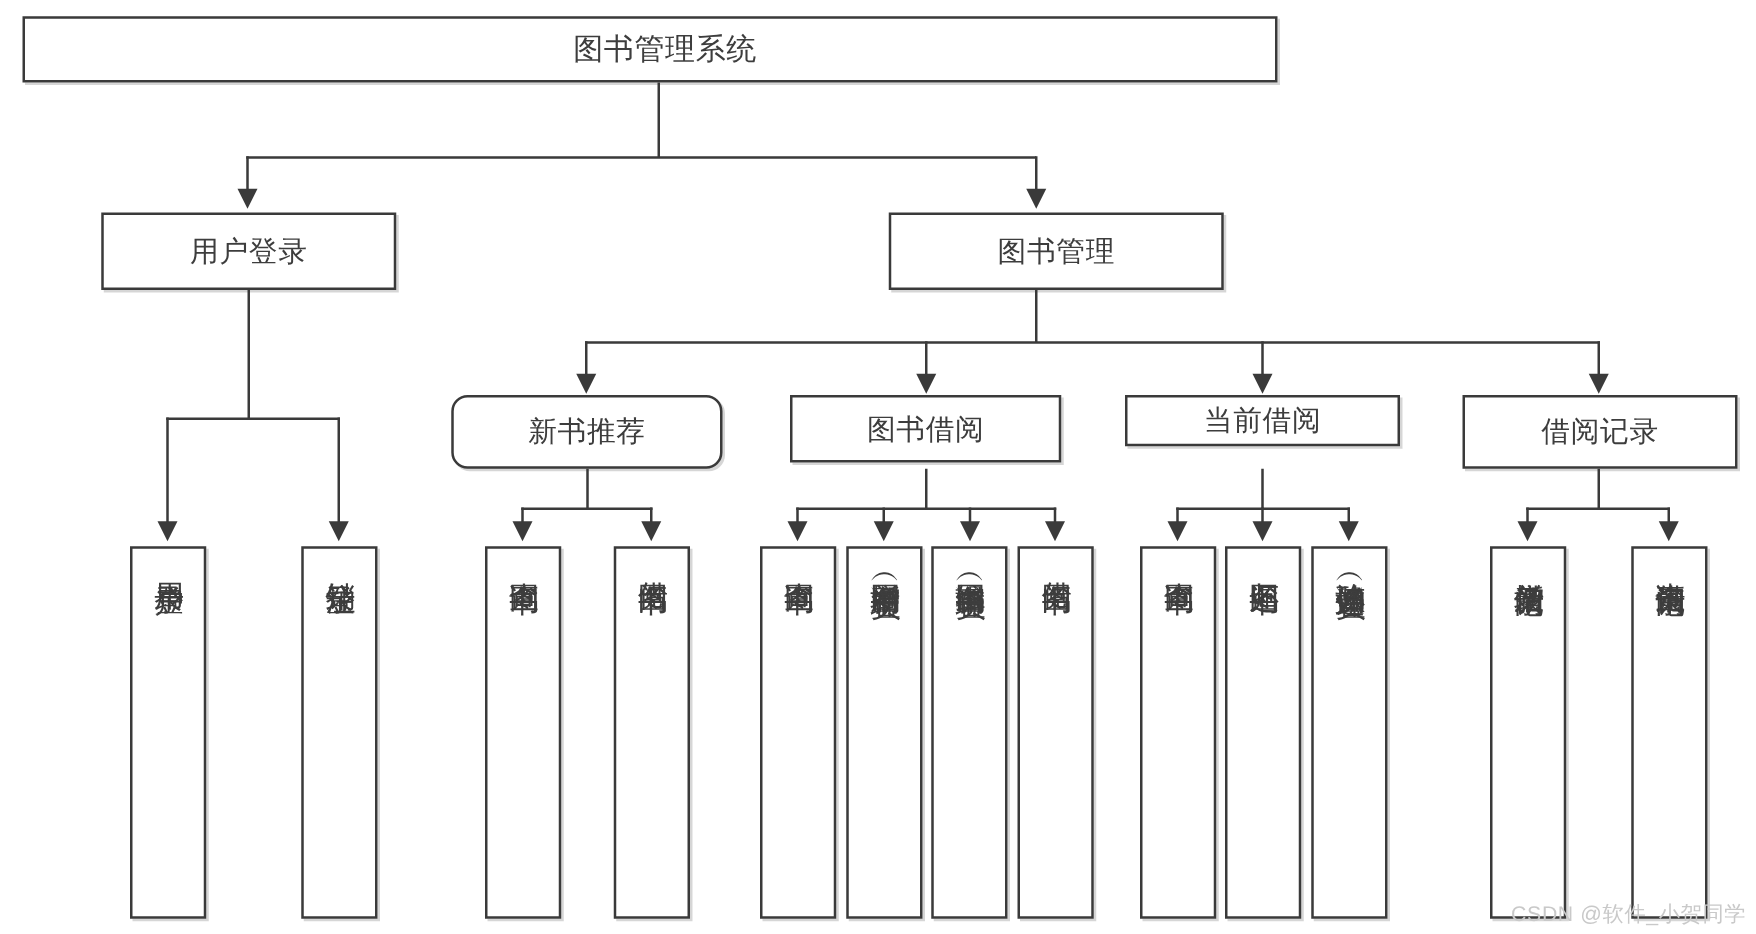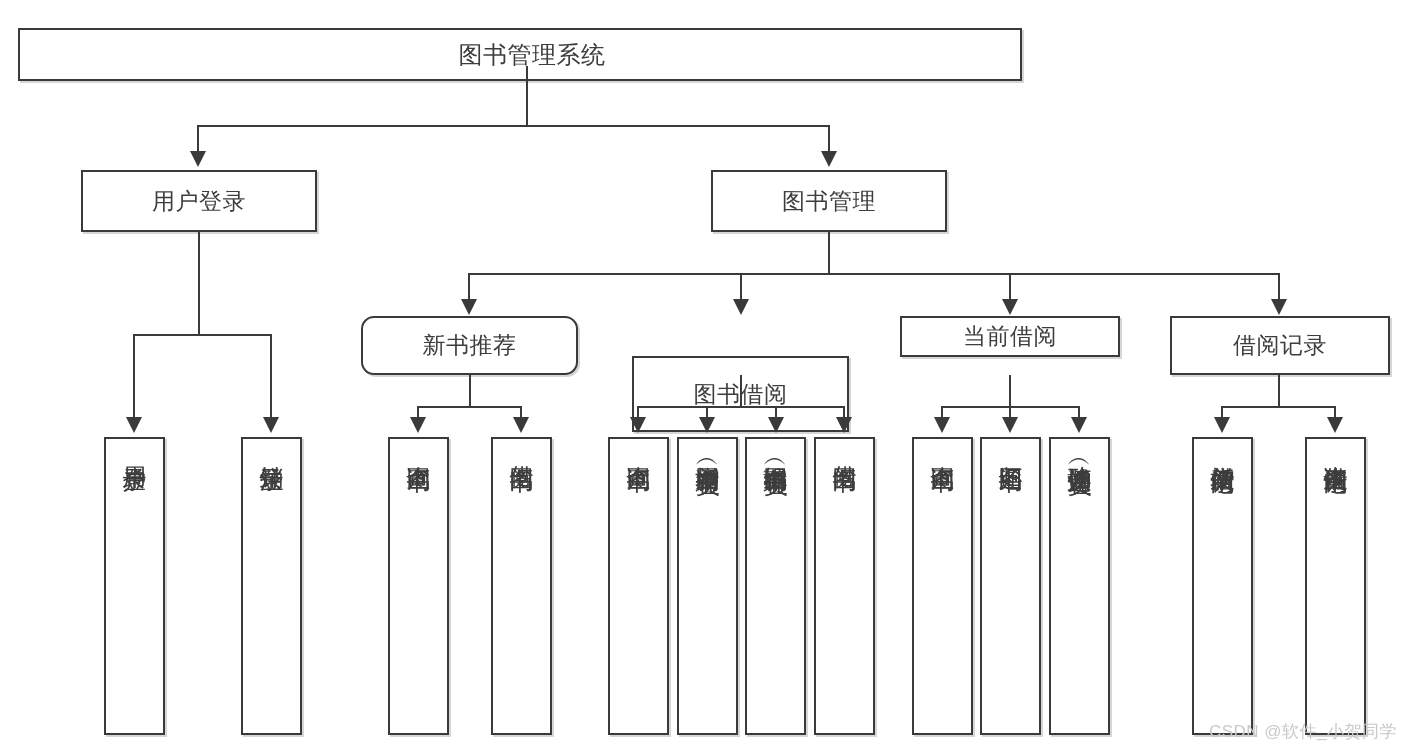--- a/index.html
+++ b/index.html
@@ -80,38 +80,38 @@
     color: #c9c9c9;
     white-space: nowrap;
     letter-spacing: 0.5px;
   }
 </style>
 </head>
 <body>
 
 <div id="canvas">
 
-  <div class="node root h shadowed" style="left:18px; top:28px; width:1004px; height:53px;padding-left:24px;">
+  <div class="node root h shadowed" style="left:18px; top:13px; width:1004px; height:53px;padding-left:24px;">
     <span class="label">图书管理系统</span>
   </div>
 
   <div class="edge v" style="left:526px; top:66px; width:2px; height:60px;"></div>
 
   <div class="edge h" style="left:197px; top:125px; width:632px; height:2px;"></div>
 
   <div class="edge v" style="left:197px; top:125px; width:2px; height:27px;"></div>
   <div class="arrow" style="left:190px; top:151px;"></div>
 
   <div class="edge v" style="left:828px; top:125px; width:2px; height:27px;"></div>
   <div class="arrow" style="left:821px; top:151px;"></div>
 
   <div class="node h shadowed" style="left:81px; top:170px; width:236px; height:62px;">
     <span class="label">用户登录</span>
   </div>
-  <div class="node h shadowed" style="left:711px; top:170px; width:236px; height:62px;">
+  <div class="node h shadowed" style="left:711px; top:170px; width:268px; height:62px;">
     <span class="label">图书管理</span>
   </div>
 
   <div class="edge v" style="left:198px; top:232px; width:2px; height:103px;"></div>
   <div class="edge h" style="left:133px; top:334px; width:139px; height:2px;"></div>
   <div class="edge v" style="left:133px; top:334px; width:2px; height:84px;"></div>
   <div class="arrow" style="left:126px; top:417px;"></div>
   <div class="edge v" style="left:270px; top:334px; width:2px; height:84px;"></div>
   <div class="arrow" style="left:263px; top:417px;"></div>
 
@@ -123,21 +123,21 @@
   <div class="edge v" style="left:740px; top:273px; width:2px; height:27px;"></div>
   <div class="arrow" style="left:733px; top:299px;"></div>
   <div class="edge v" style="left:1009px; top:273px; width:2px; height:27px;"></div>
   <div class="arrow" style="left:1002px; top:299px;"></div>
   <div class="edge v" style="left:1278px; top:273px; width:2px; height:27px;"></div>
   <div class="arrow" style="left:1271px; top:299px;"></div>
 
   <div class="node h shadowed" style="left:361px; top:316px; width:217px; height:59px;border-radius:13px;">
     <span class="label">新书推荐</span>
   </div>
-  <div class="node h shadowed" style="left:632px; top:316px; width:217px; height:76px;margin-top:40px;">
+  <div class="node h shadowed" style="left:632px; top:316px; width:217px; height:54px;">
     <span class="label">图书借阅</span>
   </div>
   <div class="node h shadowed" style="left:900px; top:316px; width:220px; height:41px;">
     <span class="label">当前借阅</span>
   </div>
   <div class="node h shadowed" style="left:1170px; top:316px; width:220px; height:59px;">
     <span class="label">借阅记录</span>
   </div>
 
   <div class="edge v" style="left:469px; top:375px; width:2px; height:32px;"></div>

